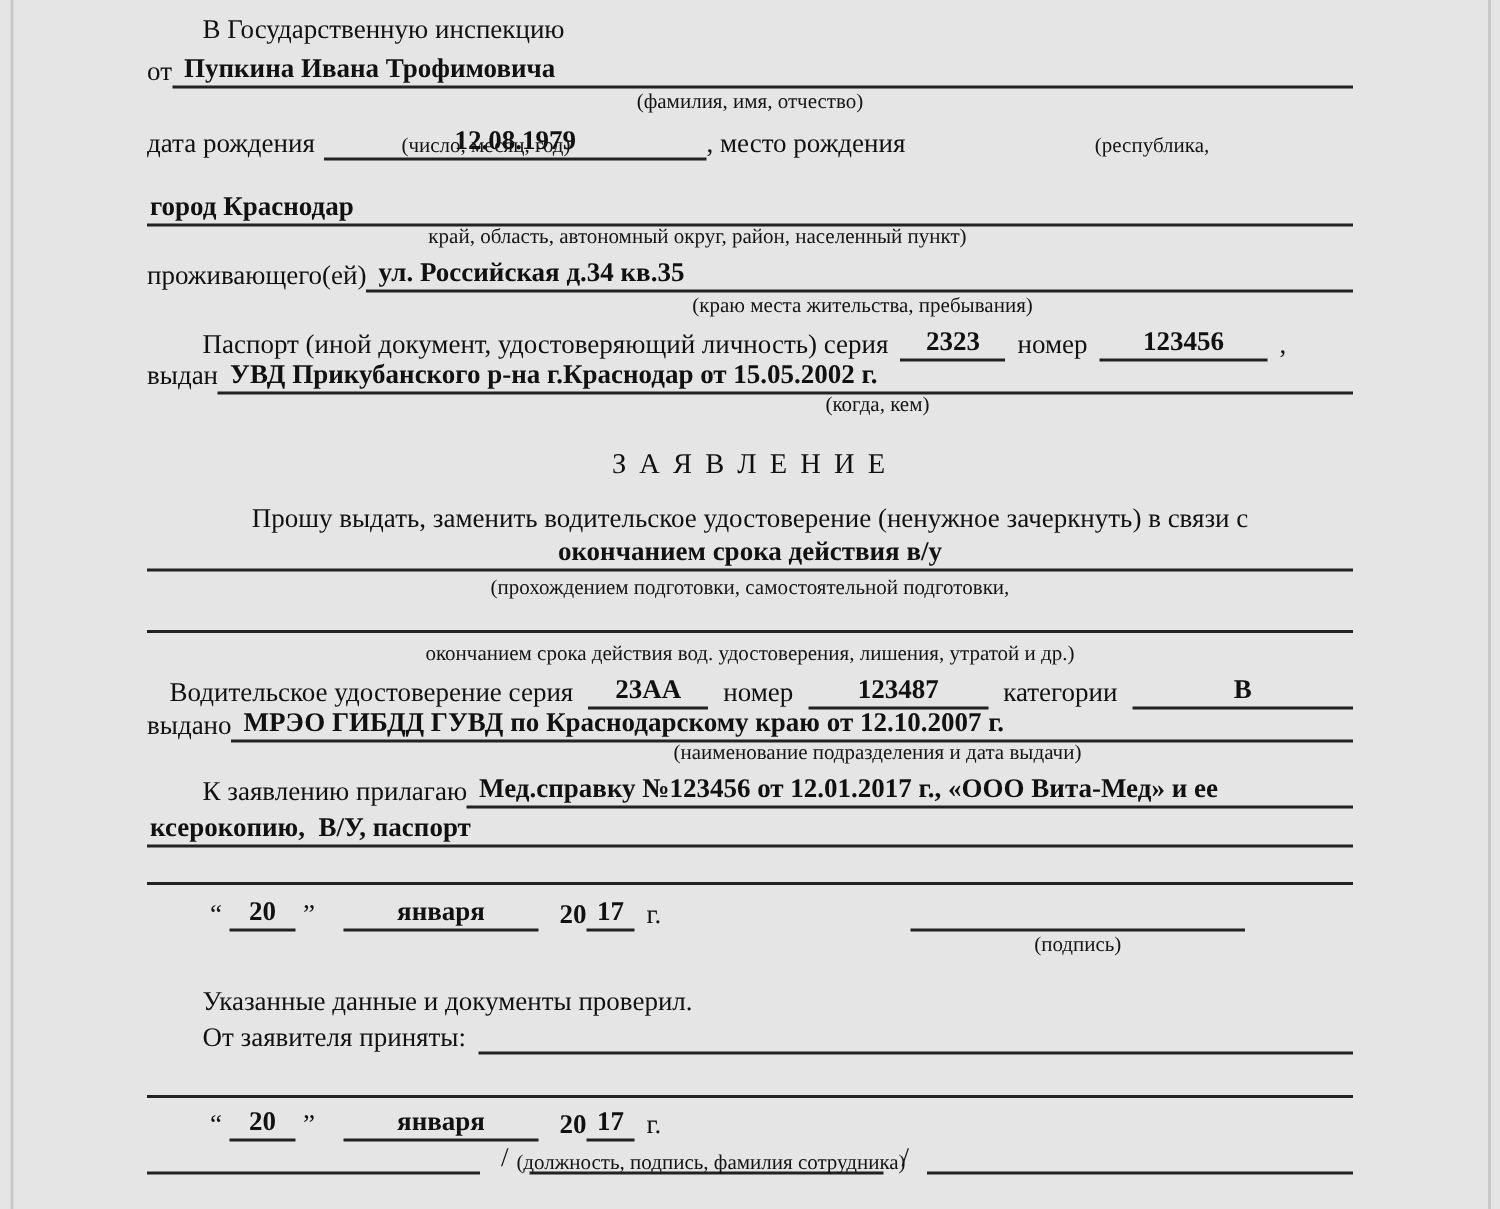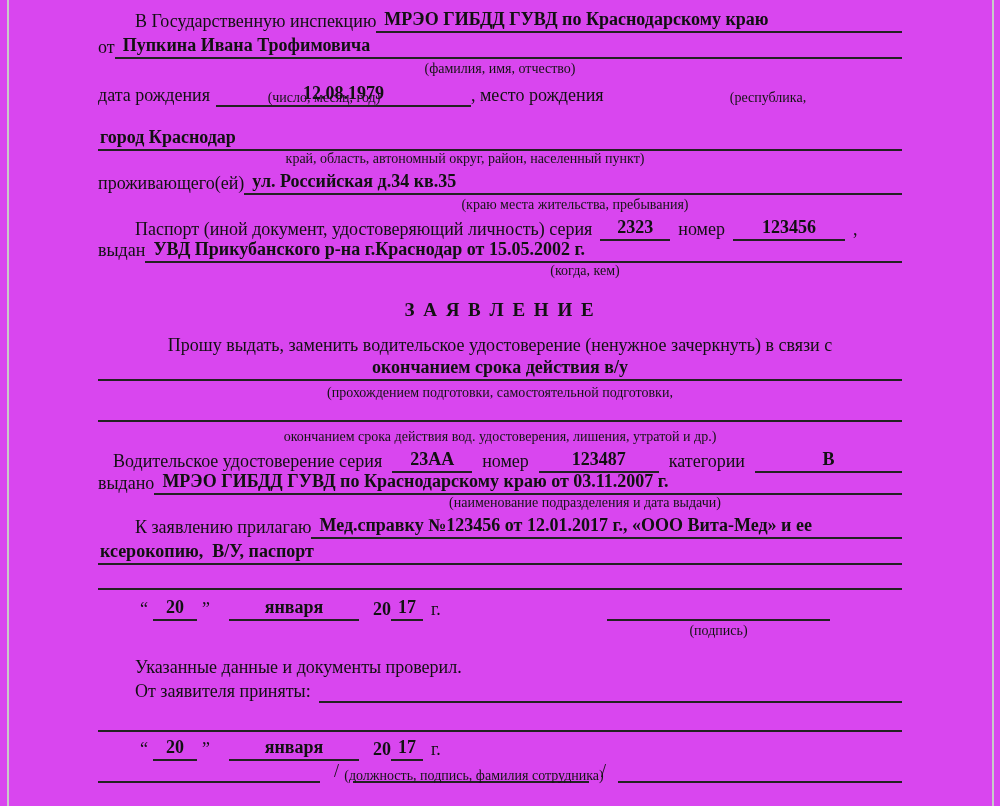--- a/index.html
+++ b/index.html
@@ -1,49 +1,48 @@
 <!DOCTYPE html>
 <html><head>
 <meta charset="utf-8">
 <style>
   html,body{margin:0;padding:0;background:#fff;}
   .page{
-    position:relative;width:1000px;height:806px;background:#d946ef;
+    position:relative;width:1000px;height:806px;background:#e5e5e5;
     font-family:"Liberation Serif","DejaVu Serif",serif;color:#111;overflow:hidden;
   }
   .edge{position:absolute;top:0;bottom:0;width:2px;background:#c9c9c9;}
   .edge.left{left:7px;}
   .edge.right{right:6px;}
   .row{position:absolute;left:98px;right:98px;display:flex;align-items:flex-end;
        font-size:18px;line-height:23px;white-space:nowrap;}
   .fill{border-bottom:2px solid #222;font-weight:bold;text-align:center;min-height:23px;}
   .grow{flex:1;}
   .la{text-align:left;padding-left:8px;}
   .hint{font-size:14px;line-height:17px;color:#141414;}
   .b{font-weight:bold;}
   .ind37{padding-left:37px;}
   .ind15{padding-left:15px;}
   .pre{white-space:pre-wrap;}
   .q{margin:0 5px;}
   .gap8{display:inline-block;width:8px;}
   .gap14{display:inline-block;width:14px;}
   .title-row{position:absolute;left:98px;right:98px;text-align:center;
-    font-size:19px;font-weight:bold;letter-spacing:2px;line-height:23px;}
+    font-size:19px;font-weight:normal;letter-spacing:2px;line-height:23px;}
   .abs{position:absolute;}
 </style>
 </head>
 <body>
 
 <div class="page">
   <div class="edge left"></div>
   <div class="edge right"></div>
 
   <div class="row ind37" style="top:8px;">
     <span>В Государственную инспекцию</span>
-    <span class="fill grow la">МРЭО ГИБДД ГУВД по Краснодарскому краю</span>
   </div>
 
   <div class="row" style="top:34px;">
     <span>от</span>
     <span class="fill grow la">Пупкина Ивана Трофимовича</span>
   </div>
 
   <div class="row hint" style="top:60px;display:block;text-align:center;">
     <span>(фамилия, имя, отчество)</span>
   </div>
@@ -121,21 +120,21 @@
     <span>Водительское удостоверение серия</span>
     <span class="fill" style="width:80px;margin:0 10px;">23АА</span>
     <span>номер</span>
     <span class="fill" style="width:120px;margin:0 10px;">123487</span>
     <span>категории</span>
     <span class="fill grow" style="margin-left:10px;">В</span>
   </div>
 
   <div class="row" style="top:470px;">
     <span>выдано</span>
-    <span class="fill grow la">МРЭО ГИБДД ГУВД по Краснодарскому краю от 03.11.2007 г.</span>
+    <span class="fill grow la">МРЭО ГИБДД ГУВД по Краснодарскому краю от 12.10.2007 г.</span>
   </div>
 
   <div class="row hint" style="top:494px;display:block;text-align:center;padding-left:170px;">
     <span>(наименование подразделения и дата выдачи)</span>
   </div>
 
   <div class="row ind37" style="top:514px;">
     <span>К заявлению прилагаю</span>
     <span class="fill grow la">Мед.справку №123456 от 12.01.2017 г., «ООО Вита-Мед» и ее</span>
   </div>

